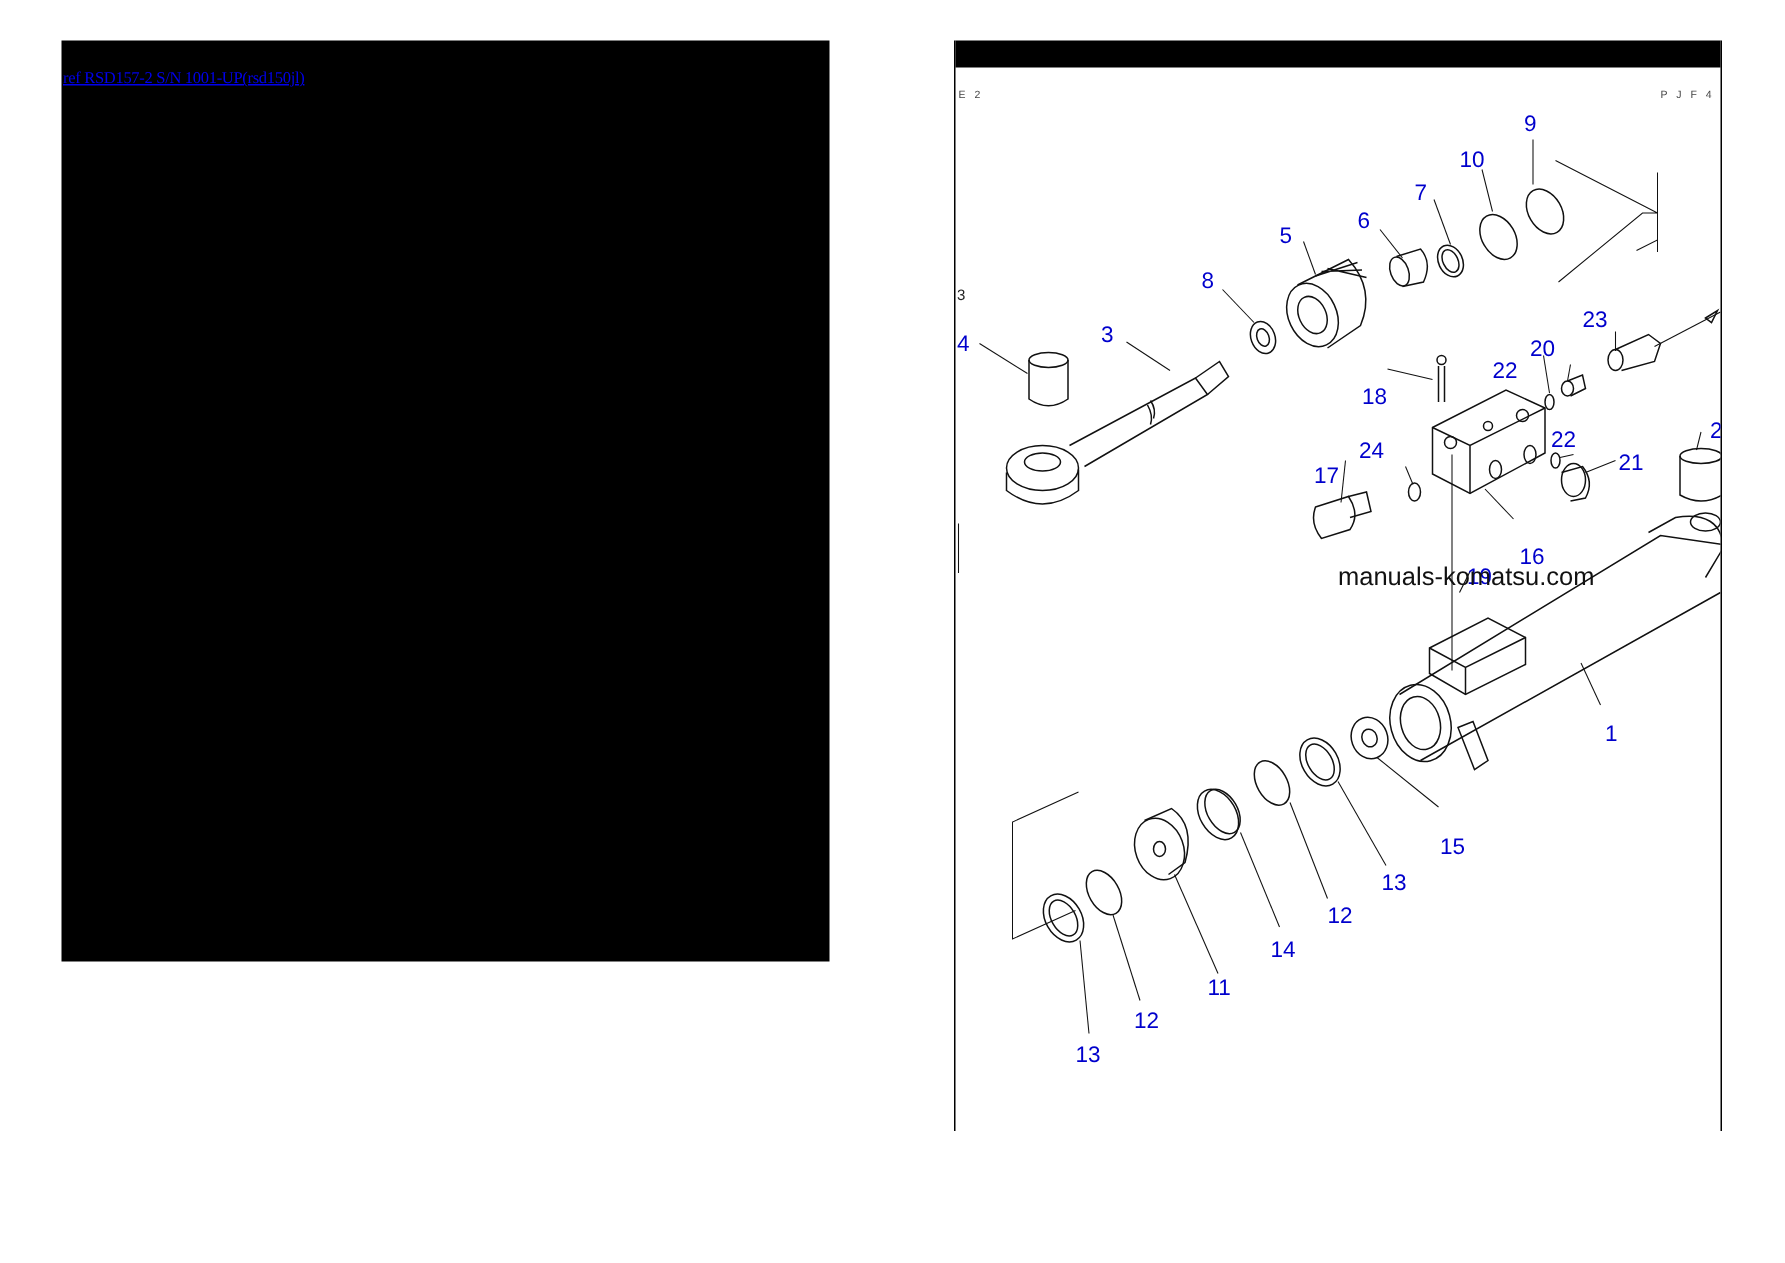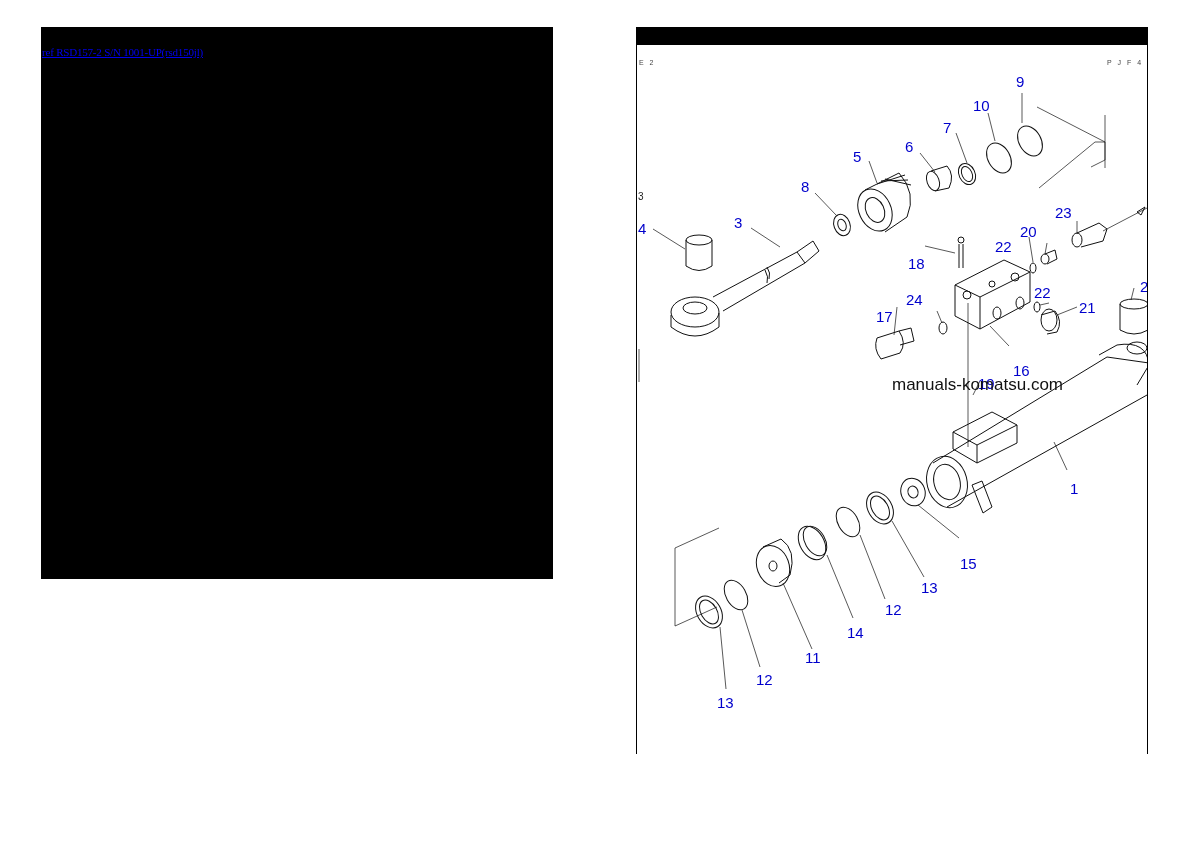--- a/index.html
+++ b/index.html
@@ -1,17 +1,17 @@
 <!DOCTYPE html>
 <html><head>
 <meta charset="utf-8">
 <style>
   html, body { margin:0; padding:0; background:#ffffff; }
   body { width:1190px; height:842px; position:relative; overflow:hidden; font-family:"DejaVu Serif", serif; }
-  .left-panel { position:absolute; left:41px; top:27px; width:512px; height:552px; background:#000000;text-align:right; }
+  .left-panel { position:absolute; left:41px; top:27px; width:512px; height:614px; background:#000000;text-align:right; }
   .ref-link { position:absolute; left:1px; top:19px; font-family:"Liberation Serif", serif; font-size:11px; color:#0000ee; text-decoration:underline; white-space:nowrap; letter-spacing:-0.2px; cursor:pointer; }
   .right-panel { position:absolute; left:636px; top:27px; width:512px; height:727px; background:#ffffff; border-left:1px solid #000; border-right:1px solid #000; box-sizing:border-box; }
   .header-bar { position:absolute; left:0; top:0; width:100%; height:18px; background:#000000; }
   .diagram { position:absolute; left:0; top:18px; }
   .callout { font-family:"Liberation Sans", sans-serif; font-size:15px; fill:#0000cc; }
   .small-code { font-family:"Liberation Sans", sans-serif; font-size:7px; fill:#444; letter-spacing:2px; }
   .watermark { font-family:"Liberation Sans", sans-serif; font-size:17px; fill:#111; }
   .part { fill:none; stroke:#111; stroke-width:1; }
   .leader { stroke:#111; stroke-width:0.7; fill:none; }
 </style>

